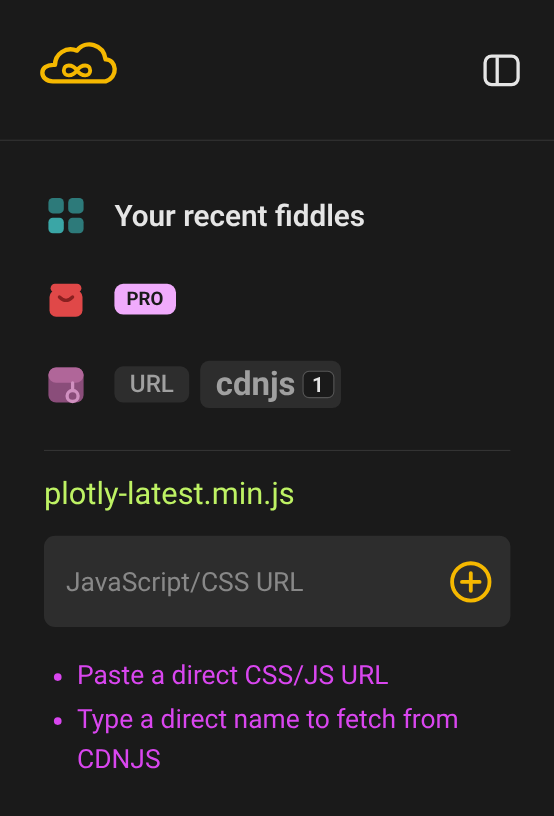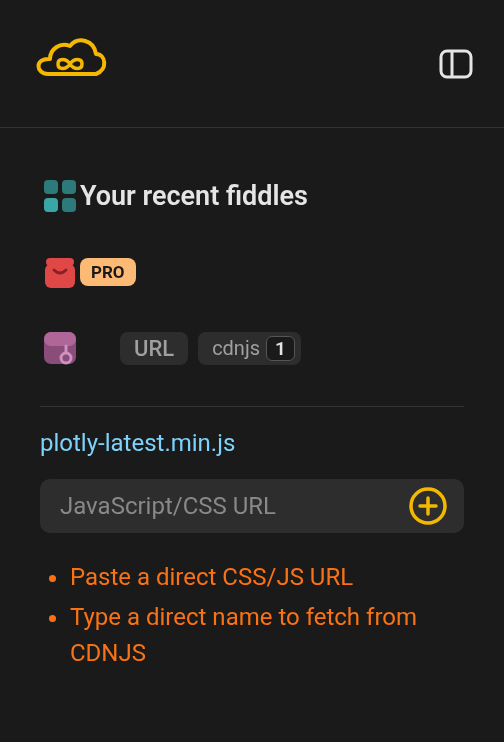--- a/index.html
+++ b/index.html
@@ -33,37 +33,38 @@
       display: flex;
       align-items: center;
       justify-content: center;
     }
     .nav-items {
       padding: 30px 40px 0 40px;
     }
     .nav-item {
       display: flex;
       align-items: center;
+      gap: 24px;
       padding: 18px 0;
     }
     .nav-icon-box {
       width: 40px;
       height: 40px;
       display: flex;
       align-items: center;
       justify-content: center;
       flex-shrink: 0;
     }
     .nav-label {
       font-size: 27px;
       font-weight: 600;
       color: #e5e5e5;
     }
     .badge-pro {
-      background: #fdba74;
+      background: #f0abfc;
       color: #1a1a1a;
       font-size: 17px;
       font-weight: 700;
       padding: 4px 11px;
       border-radius: 8px;
     }
     .tag {
       background: #2d2d2d;
       color: #a0a0a0;
       font-size: 22px;
@@ -74,56 +75,55 @@
     .tag-with-count {
       display: flex;
       align-items: center;
       gap: 6px;
       background: #2d2d2d;
       border-radius: 8px;
       padding: 4px 6px 4px 14px;
     }
     .tag-with-count .tag-text {
       color: #a0a0a0;
-      font-size: 20px;
-      font-weight: 400;
+      font-size: 30px;
+      font-weight: 700;
     }
     .tag-count {
       background: #1a1a1a;
       border: 1px solid #555555;
       color: #e5e5e5;
       font-size: 19px;
       font-weight: 600;
       padding: 0px 8px;
       border-radius: 6px;
     }
     .nav-tags {
       display: flex;
       gap: 10px;
       align-items: center;
-      margin-left: 40px;
     }
     .divider {
       height: 1px;
       background: #333333;
       margin: 20px 40px 0 40px;
     }
     .resource-list {
       padding: 22px 40px 0 40px;
     }
     .resource-link {
-      color: #7dd3fc;
-      font-size: 24px;
+      color: #bef264;
+      font-size: 28px;
       font-weight: 400;
     }
     .input-row {
       margin: 22px 40px 0 40px;
       background: #2d2d2d;
       border-radius: 10px;
-      height: 54px;
+      height: 83px;
       display: flex;
       align-items: center;
       padding: 0 16px 0 20px;
       justify-content: space-between;
     }
     .input-placeholder {
       color: #888888;
       font-size: 24px;
       flex: 1;
     }
@@ -133,21 +133,21 @@
       display: flex;
       align-items: center;
       justify-content: center;
       flex-shrink: 0;
     }
     .hint-list {
       list-style: disc;
       padding: 24px 40px 0 70px;
     }
     .hint-list li {
-      color: #f97316;
+      color: #d946ef;
       font-size: 24px;
       line-height: 1.5;
       padding: 2px 0;
     }
   </style>
 </head>
 <body>
 
 <div class="top-bar">
   <div class="logo">

